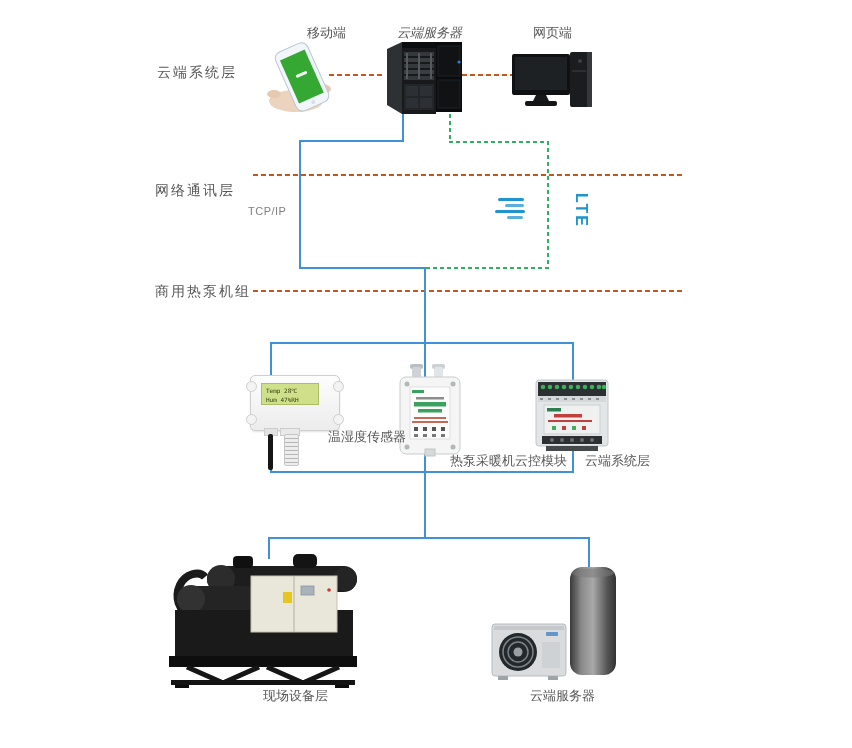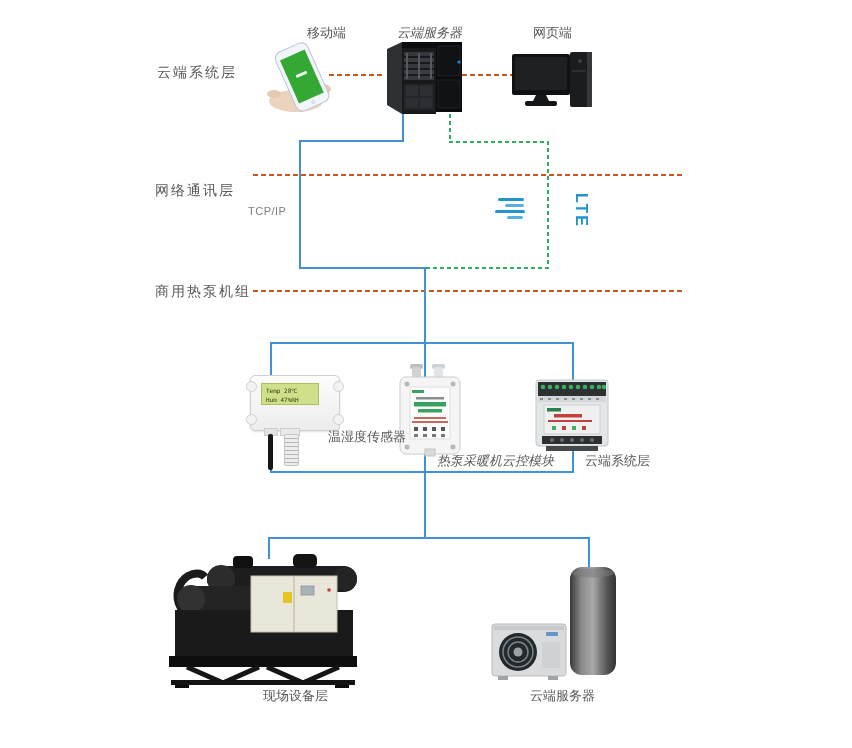--- a/index.html
+++ b/index.html
@@ -211,21 +211,21 @@
     <rect x="10" y="62" width="60" height="8" fill="#2c3033"></rect>
     <circle cx="20" cy="66" r="2" fill="#6a7074"></circle>
       <circle cx="30" cy="66" r="2" fill="#6a7074"></circle>
     <circle cx="40" cy="66" r="2" fill="#6a7074"></circle>
       <circle cx="50" cy="66" r="2" fill="#6a7074"></circle>
     <circle cx="60" cy="66" r="2" fill="#6a7074"></circle>
     <rect x="14" y="72" width="52" height="5" fill="#45494c"></rect>
   </svg>
 
   <div class="dev-label" style="left:280px;top:428px;margin-left:48px;">温湿度传感器</div>
-  <div class="dev-label" style="left:437px;top:452px;font-style:italic;">热泵采暖机云控模块</div>
+  <div class="dev-label" style="left:450px;top:452px;">热泵采暖机云控模块</div>
   <div class="dev-label" style="left:585px;top:452px;">云端系统层</div>
 
   <svg class="abs" style="left:163px;top:552px;" width="202" height="136" viewBox="0 0 202 136">
     <path d="M30,64 C14,60 12,44 17,33 C22,22 36,18 42,25" stroke="#1b1b1b" stroke-width="8" fill="none"></path>
     <path d="M22,100 V42" stroke="#222" stroke-width="9"></path>
     <path d="M36,98 V52" stroke="#161616" stroke-width="7"></path>
     <rect x="44" y="14" width="150" height="26" rx="13" fill="#1d1d1d"></rect>
     <circle cx="58" cy="27" r="14" fill="#2c2c2c"></circle>
     <circle cx="182" cy="27" r="12" fill="#242424"></circle>
     <rect x="70" y="4" width="20" height="12" rx="4" fill="#101010"></rect>

